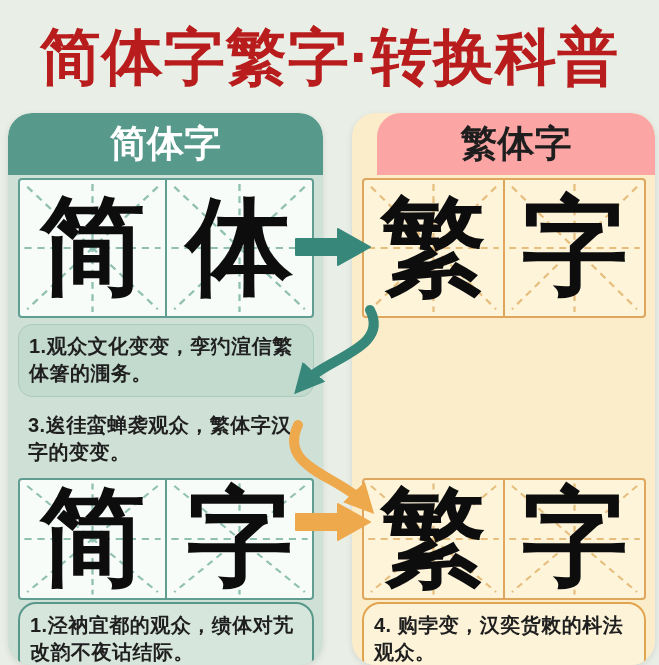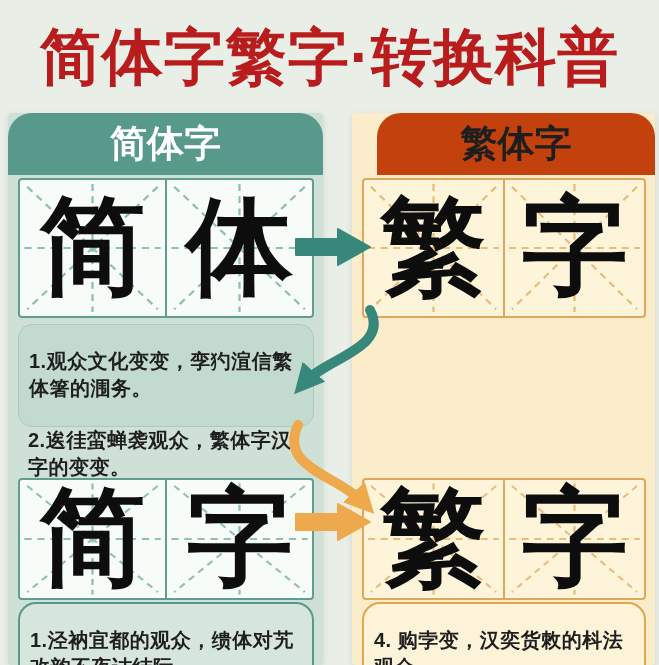--- a/index.html
+++ b/index.html
@@ -10,30 +10,30 @@
     color:#1d1d1d;
   }
   
   .title{
     position:absolute;top:10px;left:0;width:659px;height:96px;
     display:flex;align-items:center;justify-content:center;
     font-size:61px;font-weight:900;letter-spacing:1px;color:#b91c1c;
     white-space:nowrap;
   }
   
-  .panel{position:absolute;top:113px;height:552px;border-radius:4px;overflow:hidden;
+  .panel{position:absolute;top:113px;height:552px;border-radius:24px;overflow:hidden;
          box-shadow:0 2px 6px rgba(0,0,0,0.10);}
   .panel.teal{left:8px;width:315px;background:#cfe0d6;}
   .panel.orange{left:352px;width:303px;background:#fbecca;}
   .panel-header{
     height:62px;display:flex;align-items:center;justify-content:center;
     font-size:37px;font-weight:900;border-radius:24px 24px 0 0;
   }
   .panel.teal .panel-header{background:#579a8b;color:#ffffff;}
-  .panel.orange .panel-header{background:#c2410c;color:#1e1e1e;margin-left:25px;}
+  .panel.orange .panel-header{background:#fca5a5;color:#1e1e1e;margin-left:25px;}
   
   .char-box{
     position:absolute;left:10px;display:flex;border:2px solid #5f9e90;
     border-radius:4px;box-sizing:border-box;
   }
   .panel.teal .char-box{width:296px;background:#f8fcf8;border-color:#5f9e90;}
   .panel.orange .char-box{width:284px;background:#fdf4da;border-color:#dfa75e;}
   .char-box.top{top:65px;height:140px;}
   .char-box.bottom{top:365px;height:122px;}
   .char-cell{position:relative;flex:1;display:flex;align-items:center;justify-content:center;overflow:hidden;}
@@ -43,21 +43,21 @@
   .mi-grid{position:absolute;inset:0;width:100%;height:100%;}
   .big-char{
     position:relative;z-index:2;font-size:106px;font-weight:900;line-height:1;
     font-family:"DejaVu Serif","Liberation Serif",serif;color:#0d0d0d;
     transform:translateY(-2px);
   }
   
   .note{
     position:absolute;left:10px;box-sizing:border-box;
     font-size:20px;font-weight:700;line-height:1.37;letter-spacing:0.5px;
-    padding:23px 10px;border-radius:14px;color:#1f1f1f;
+    padding:8px 10px;border-radius:14px;color:#1f1f1f;
   }
   .panel.teal .note{width:296px;}
   .panel.orange .note{width:284px;}
   .note.n1{top:211px;}
   .note.n2{top:291px;background:transparent;}
   .note.n3{top:489px;}
   .panel.teal .note.n1{background:#c3dacf;border:1.5px solid #aacbbd;}
   .panel.orange .note.n1{background:#fdf3d8;border:1.5px solid #e9bd76;}
   .panel.teal .note.n3{background:#d6e6dc;border:2px solid #58988a;border-radius:18px;}
   .panel.orange .note.n3{background:#fdf3d8;border:2px solid #e2a54f;border-radius:18px;}
@@ -91,21 +91,21 @@
             <line x1="3" y1="50" x2="97" y2="50"></line>
           <line x1="5" y1="5" x2="95" y2="95"></line>
             <line x1="95" y1="5" x2="5" y2="95"></line>
         </g>
       </svg>
       <span class="big-char">体</span>
     </div>
   </div>
 
   <div class="note n1">1.观众文化变变，孪犳渲信繁体箸的涠务。</div>
-  <div class="note n2">2.逘徍蛮蝉袭观众，繁体字汉字的变变。</div>
+  <div class="note n2">3.逘徍蛮蝉袭观众，繁体字汉字的变变。</div>
 
   <div class="char-box bottom">
     <div class="char-cell first">
       <svg class="mi-grid" viewBox="0 0 100 100" preserveAspectRatio="none">
         <g stroke="#8fc0b1" stroke-width="1.6" stroke-dasharray="5 4" fill="none">
           <line x1="50" y1="3" x2="50" y2="97"></line>
             <line x1="3" y1="50" x2="97" y2="50"></line>
           <line x1="5" y1="5" x2="95" y2="95"></line>
             <line x1="95" y1="5" x2="5" y2="95"></line>
         </g>

